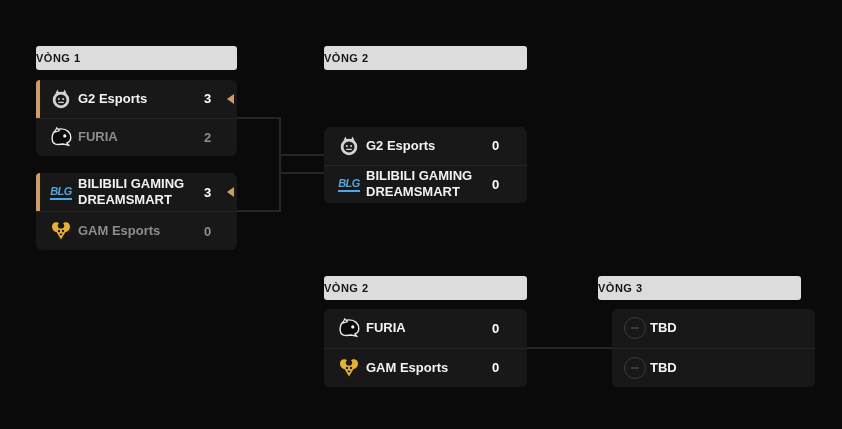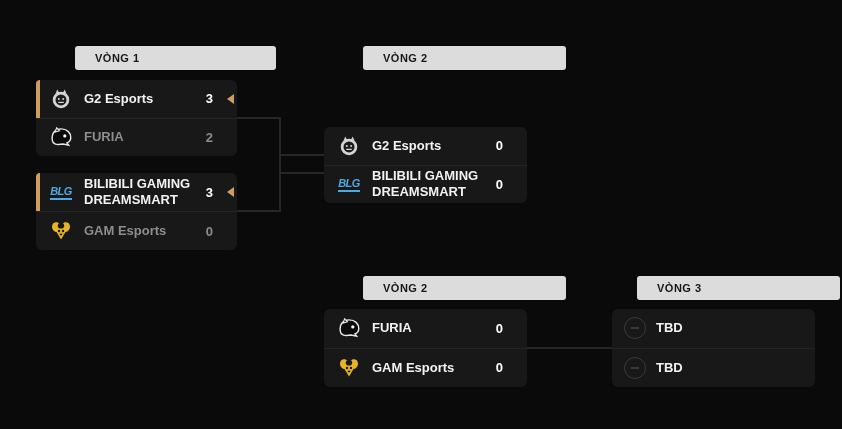--- a/index.html
+++ b/index.html
@@ -4,30 +4,30 @@
 <style>
   html,body{margin:0;padding:0;background:#0a0a0a;}
   .stage{
     position:relative;width:842px;height:429px;background:#0a0a0a;overflow:hidden;
     font-family:"Liberation Sans","DejaVu Sans",sans-serif;
   }
   
   .chip{
     position:absolute;height:24px;box-sizing:border-box;background:#dcdcdc;
     border-radius:3px;color:#161616;font-size:11px;font-weight:bold;
-    line-height:24px;padding-left:20px;letter-spacing:.5px;margin-left:39px;
+    line-height:24px;padding-left:0;letter-spacing:.5px;
   }
   
   .card{
     position:absolute;background:#181818;border-radius:6px;display:flex;
     flex-direction:column;box-sizing:border-box;
   }
   .row{
     flex:1;display:flex;align-items:center;position:relative;
-    padding:0 14px 0 12px;gap:10px;box-sizing:border-box;
+    padding:0 14px 0 12px;gap:4px;box-sizing:border-box;
   }
   .row + .row{border-top:1px solid #242424;}
   .name{
     flex:1;font-size:13px;font-weight:bold;color:#f2f2f2;line-height:1.25;
     max-width:122px;
   }
   .score{font-size:13px;font-weight:bold;color:#ffffff;margin-right:10px;}
   .row.loser .name,.row.loser .score{color:#8d8d8d;}
   .stripe{
     position:absolute;left:0;top:0;bottom:0;width:4px;background:#cf9d62;

